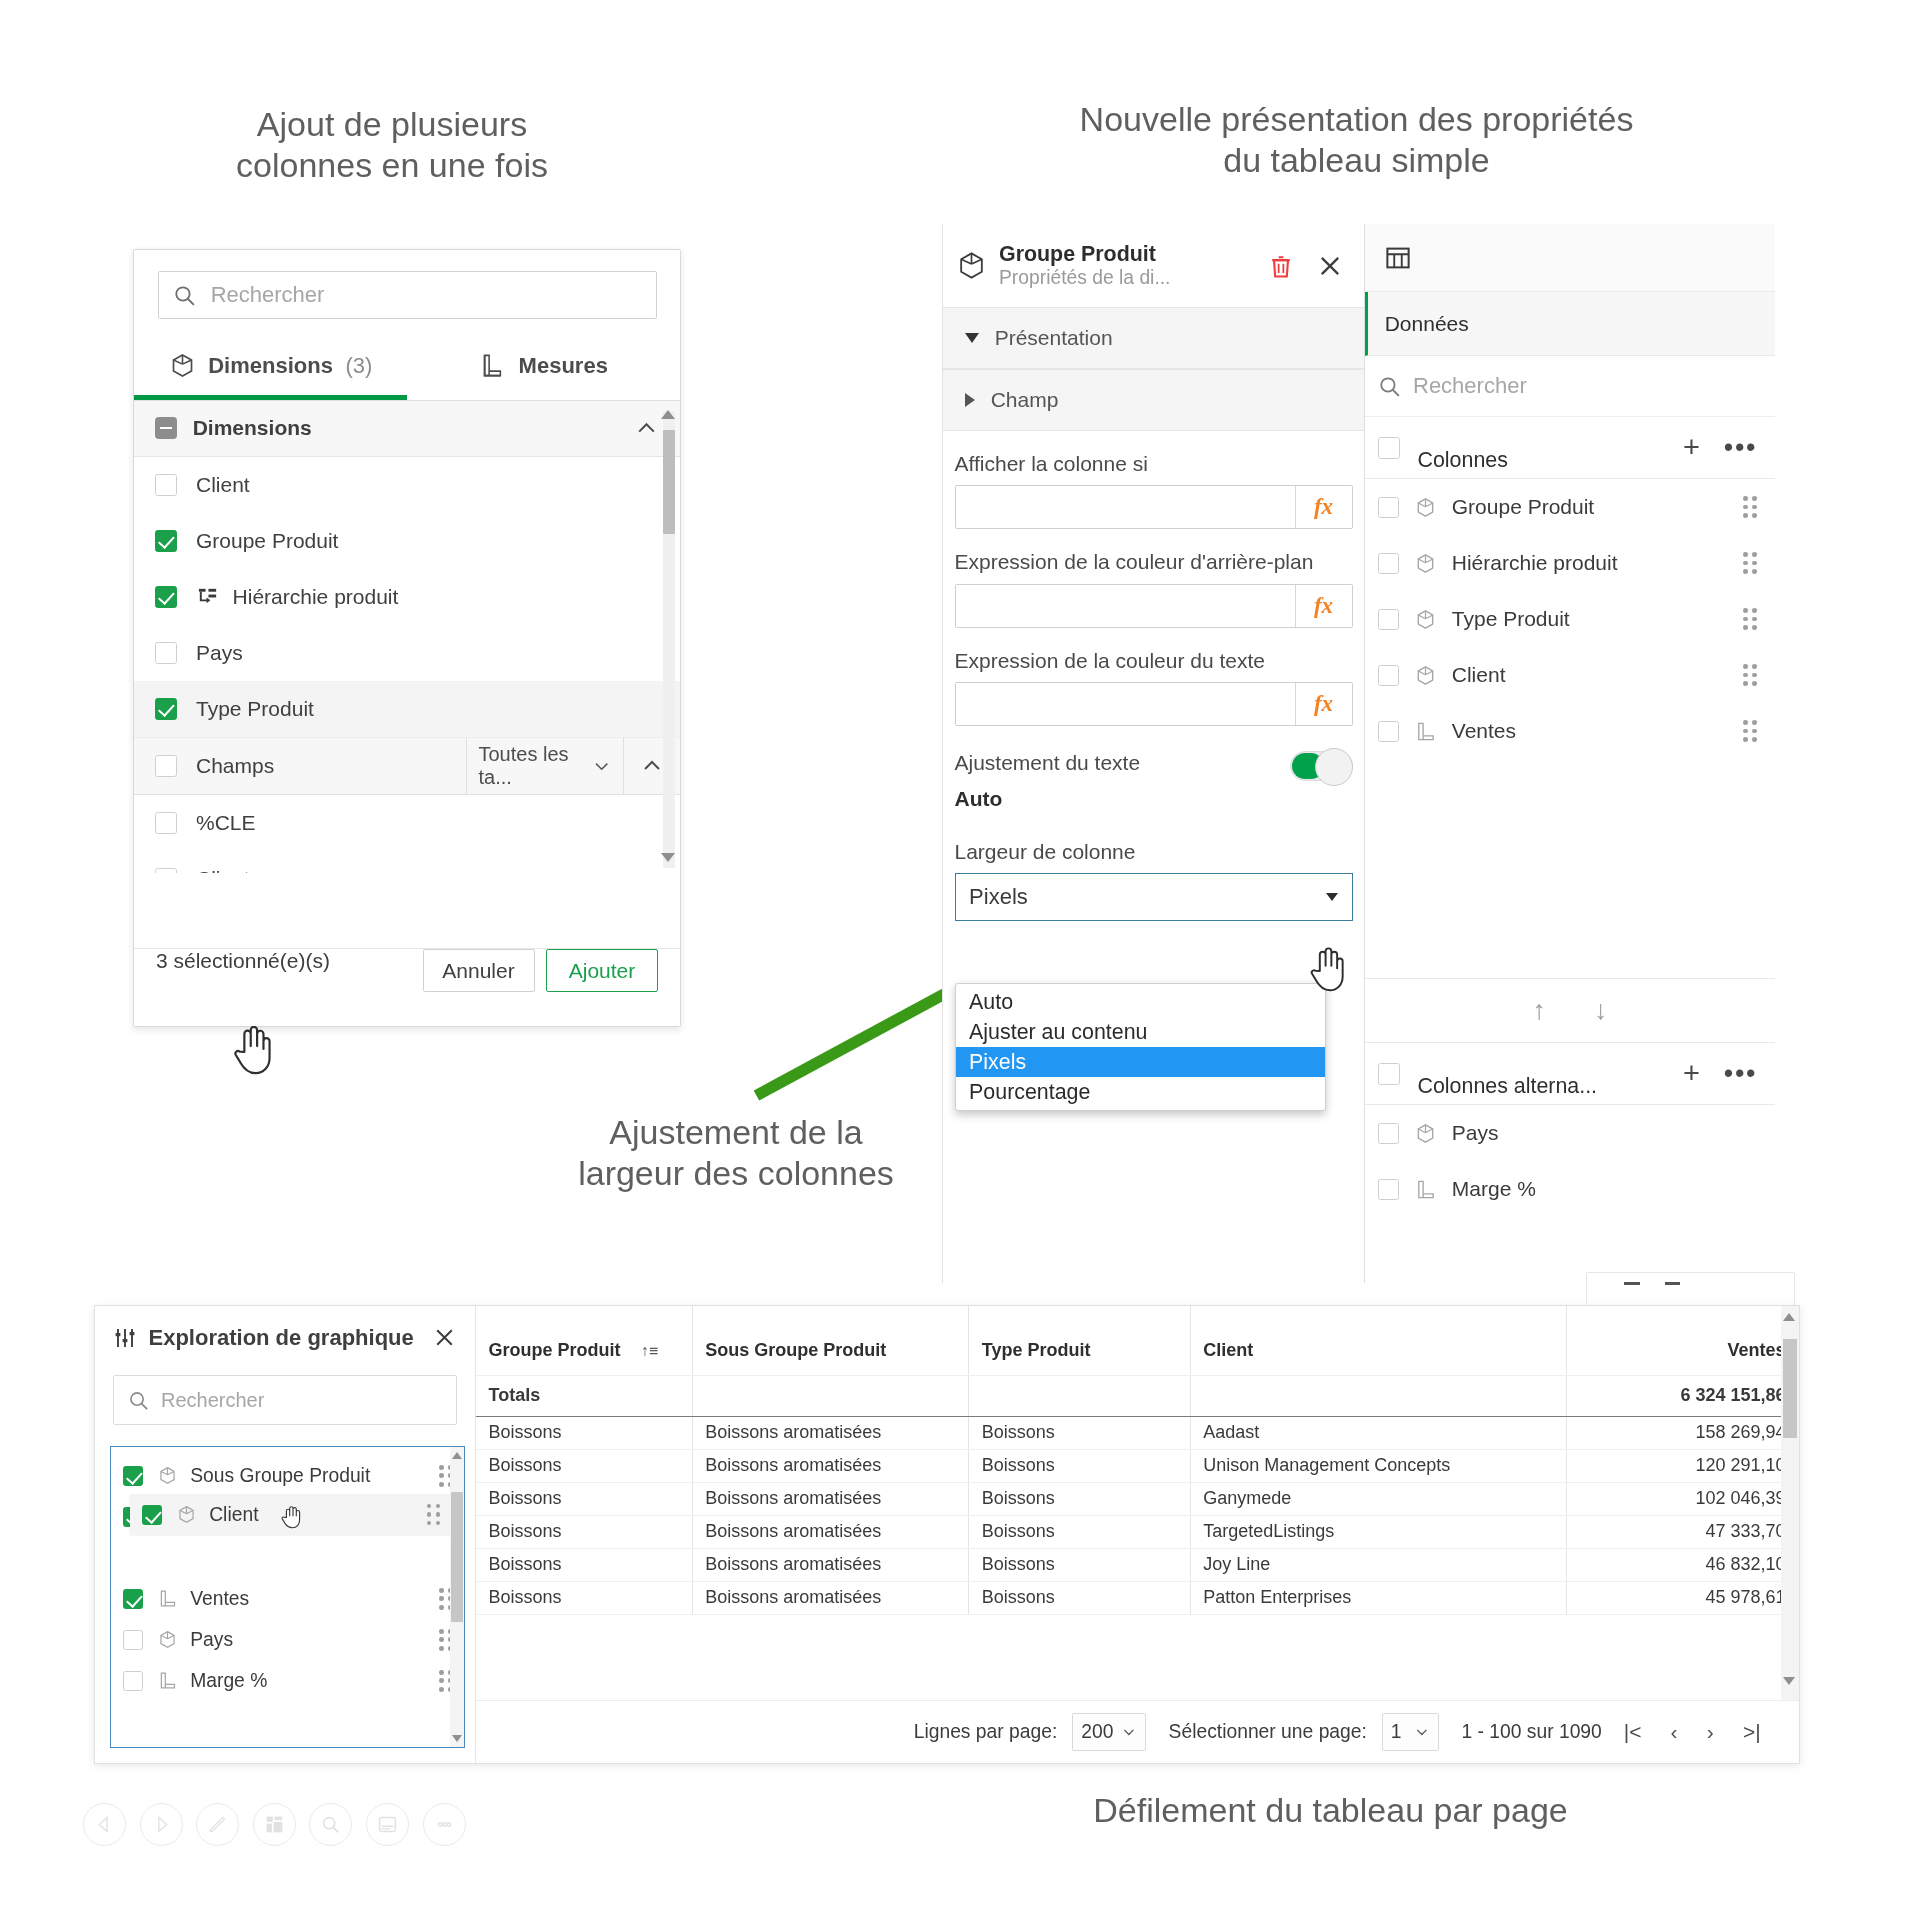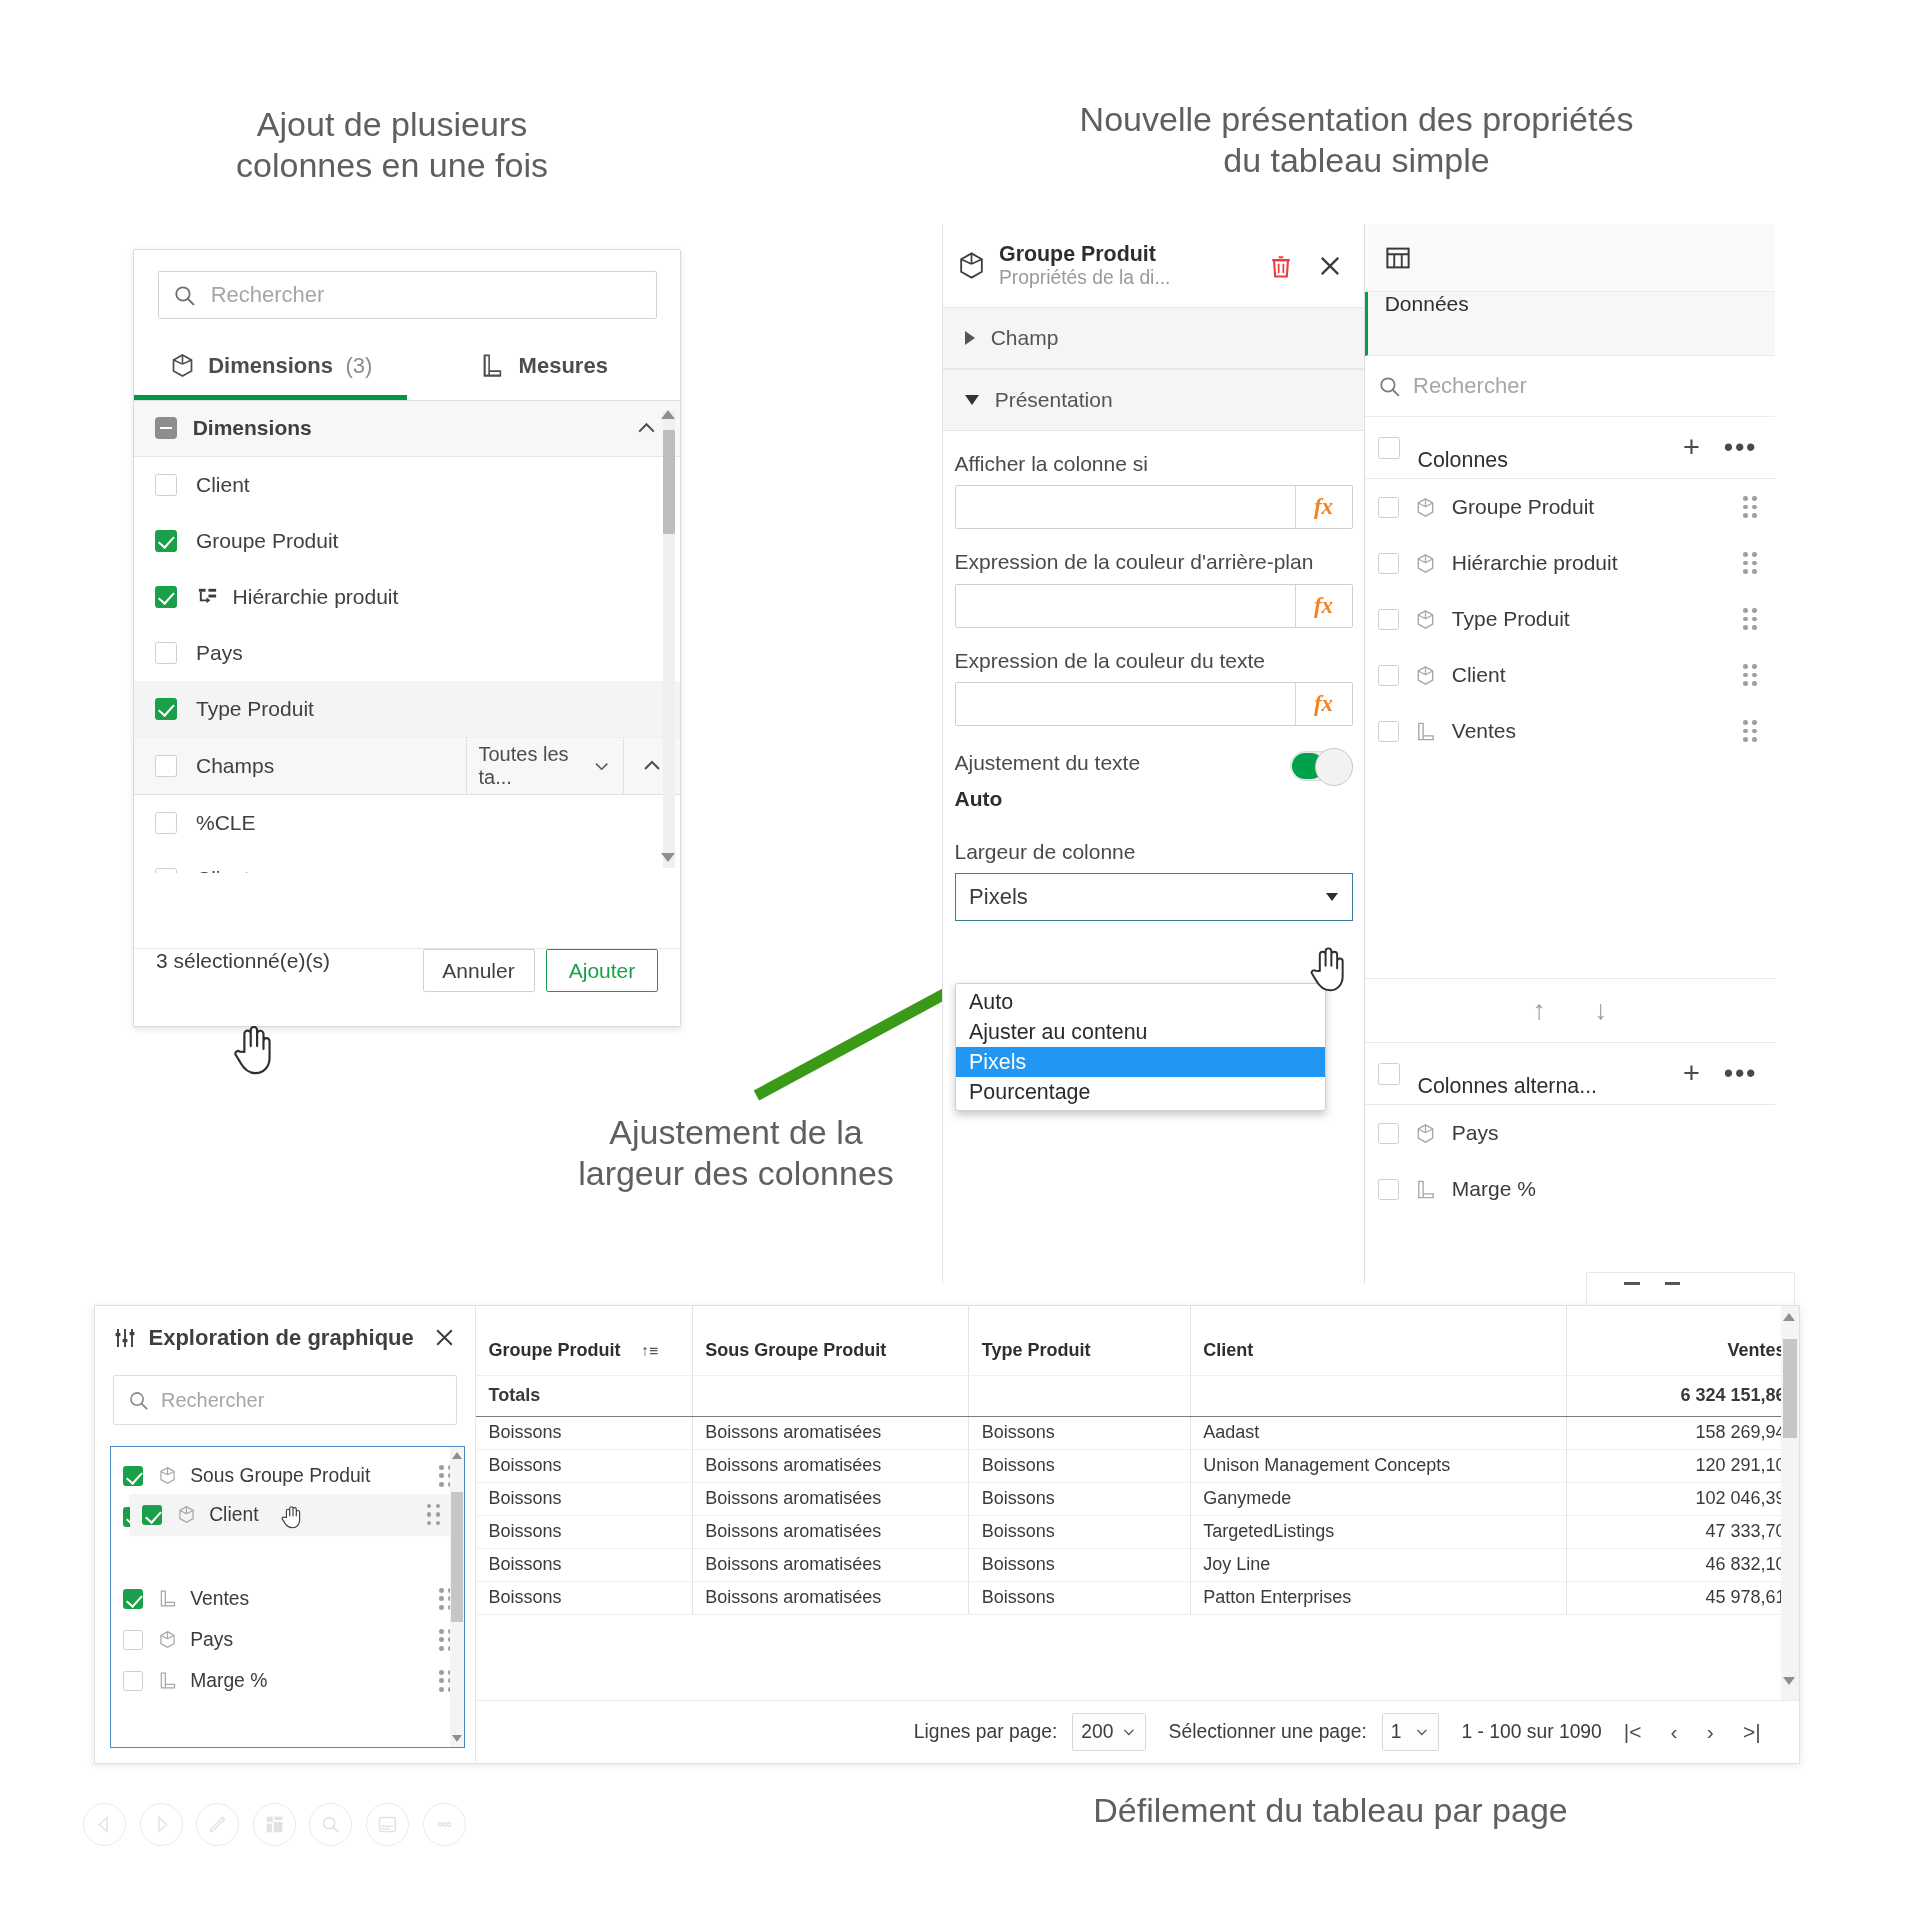--- a/index.html
+++ b/index.html
@@ -113,21 +113,21 @@
   .combo .caret { position:absolute; right:13.6px; width:0;height:0;
            border-left:6.8px solid transparent;border-right:6.8px solid transparent;border-top:8.3px solid #2d2d2d; }
   .dd { position:absolute; left:11.5px; width:371px; background:#fff; border:0.5px solid #cfcfcf;
         border-radius:3.1px; box-shadow:0 3.1px 8.3px rgba(0,0,0,.22); padding:3.1px 0; }
   .dd-item { height:30px; display:flex; align-items:center; padding-left:13.6px; font-size:21.4px; color:#2b2b2b; }
   .dd-item.sel { background:#2196f3; color:#fff; }
 
   
   #data-panel { left:1365px; top:224px; width:410px; height:1059px; background:#fff; }
   .dp-iconbar { height:68px; background:#fafafa; display:flex; align-items:center; padding-left:18px; border-bottom:0.5px solid #ececec; }
-  .dp-tab { height:64px; background:#f7f7f7; display:flex; padding-left:16.7px;
+  .dp-tab { height:64px; background:#f7f7f7; display:flex; align-items:center; padding-left:16.7px;
             font-size:21px; color:#2f2f2f; border-bottom:0.5px solid #e8e8e8; border-left:3.1px solid #00A14B; }
   .dp-search { height:61px; display:flex; align-items:center; padding-left:11.5px; border-bottom:0.5px solid #ededed; }
   .dp-sec { height:62px; display:flex; align-items:center; padding:0 18px 0 12.5px; border-bottom:0.5px solid #e9e9e9; }
   .dp-sec .label { font-size:21.4px; color:#2f2f2f; margin-left:18px;margin-top:26px; }
   .dp-sec .plus { margin-left:auto; font-size:29px; color:#4a4a4a; line-height:0.6; }
   .dp-sec .dots { margin-left:24px; font-size:27px; color:#4a4a4a; letter-spacing:1.6px; line-height:0.4; }
   .dp-row { height:56px; display:flex; align-items:center; padding:0 18px 0 12.5px; font-size:21px; color:#3b3b3b; }
   .dp-row .cb { width:21px; height:21px; }
   .dp-row .tico { margin-left:15.7px; }
   .dp-row .rlabel { margin-left:14.6px; }
@@ -318,26 +318,26 @@
       <path d="M6 7h12l-1 14H7L6 7z" fill="none" stroke="#ef3d3d" stroke-width="1.8"></path>
       <path d="M4.5 7h15M10 4.5h4" stroke="#ef3d3d" stroke-width="1.8"></path>
       <path d="M10 10v8M14 10v8" stroke="#ef3d3d" stroke-width="1.5"></path>
     </svg>
     <svg style="margin-left:21px; margin-right:7.3px" width="28" height="28" viewBox="0 0 24 24">
       <path d="M5 5l14 14M19 5L5 19" stroke="#3d3d3d" stroke-width="2"></path>
     </svg>
   </div>
 
   <div class="prop-section">
+    <span class="tri down"></span>
+    <span>Présentation</span>
+  </div>
+  <div class="prop-section">
     <span class="tri right"></span>
     <span>Champ</span>
-  </div>
-  <div class="prop-section">
-    <span class="tri down"></span>
-    <span>Présentation</span>
   </div>
 
   <div class="field-label">Afficher la colonne si</div>
   <div class="field">
     <span class="inp"></span>
     <span class="fx">fx</span>
   </div>
 
   <div class="field-label">Expression de la couleur d'arrière-plan</div>
   <div class="field">

